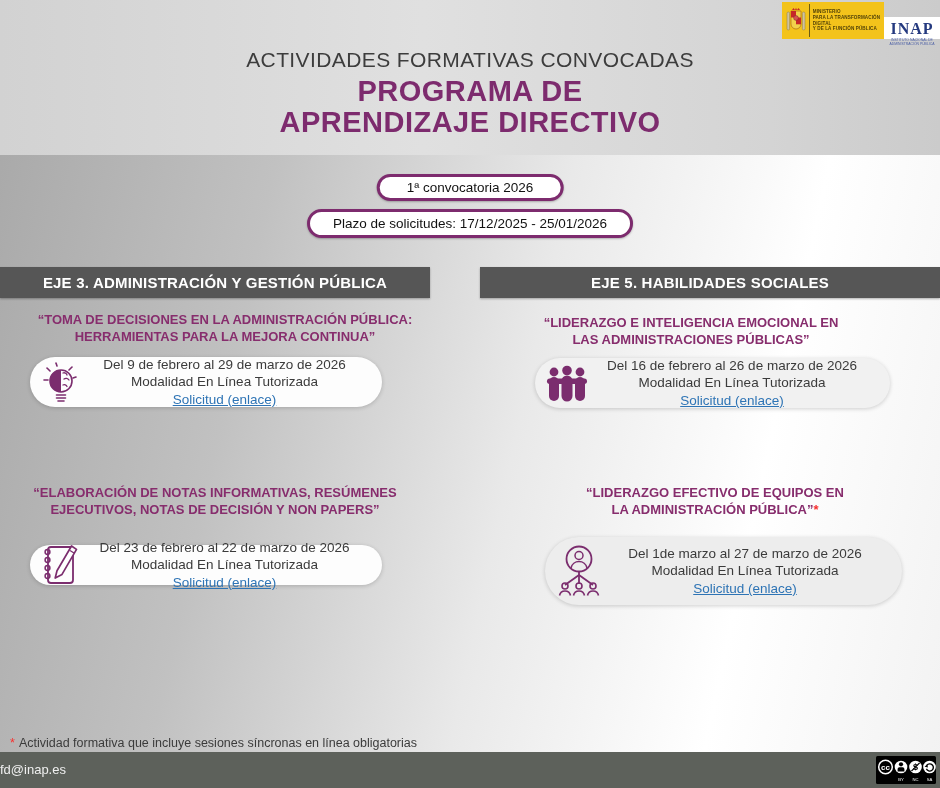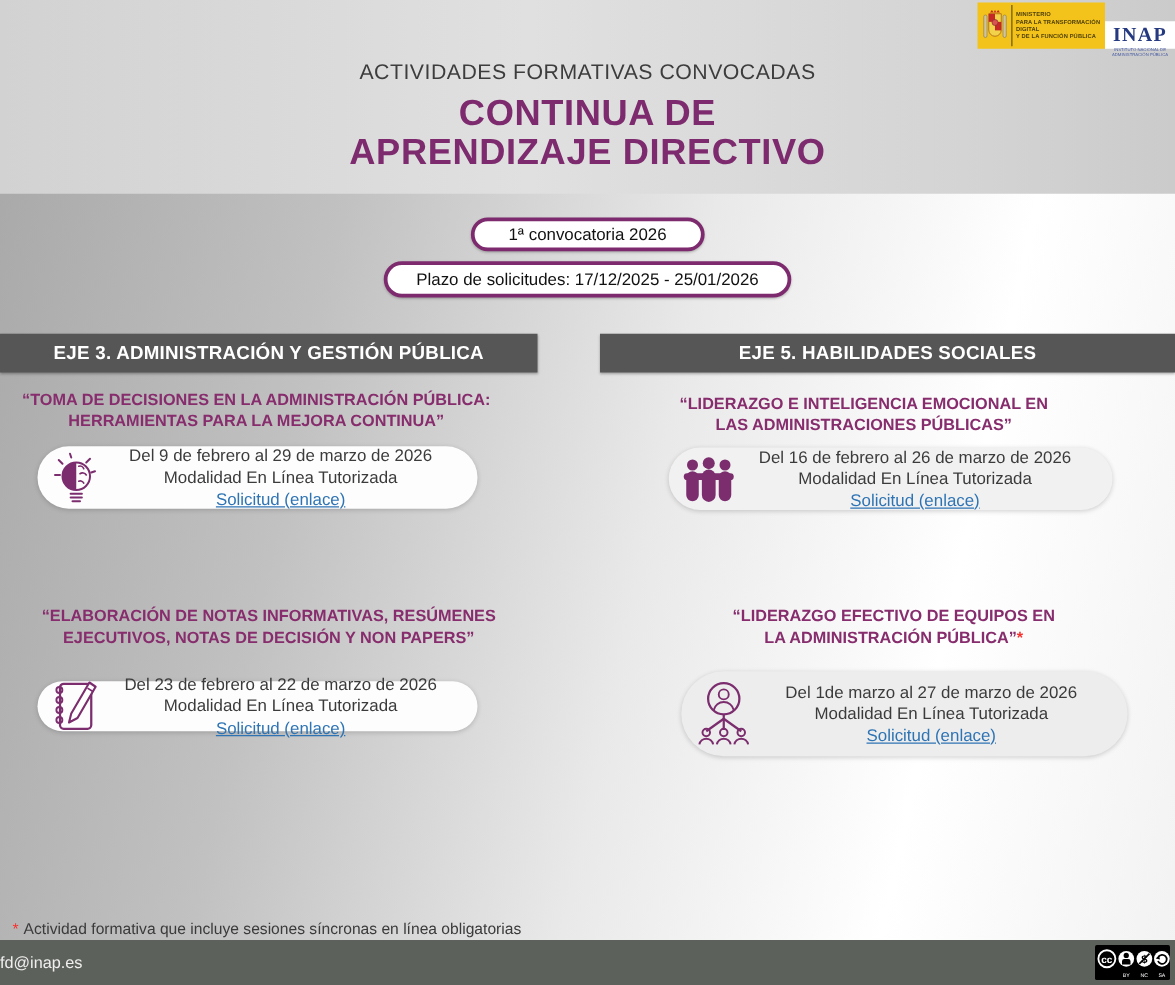--- a/index.html
+++ b/index.html
@@ -12,39 +12,39 @@
   .logo-bar{position:absolute;top:2px;right:0;height:37px;display:flex;}
   .ministry{width:102px;background:#f3c31b;display:flex;align-items:center;padding:2px 3px 2px 4px;box-sizing:border-box;}
   .coat{flex:none;margin-right:3px;}
   .min-divider{width:1px;background:#6d5c12;align-self:stretch;margin-right:3px;}
   .min-text{color:#514208;font-size:4.6px;line-height:5.6px;font-weight:bold;letter-spacing:0.1px;}
   .inap-box{width:56px;background:#ffffff;text-align:center;padding-top:4px;box-sizing:border-box;margin-top:15px;}
   .inap-acronym{font-family:"Liberation Serif",serif;font-weight:bold;font-size:16px;line-height:16px;color:#24397f;letter-spacing:1px;}
   .inap-sub{font-size:3.4px;line-height:4px;color:#4a5ea5;margin-top:1px;padding:0 2px;}
   
   .kicker{position:absolute;top:48px;left:0;width:940px;text-align:center;
-    font-size:17px;color:#3d3d3d;letter-spacing:0.4px;}
+    font-size:21px;color:#3d3d3d;letter-spacing:0.4px;}
   .main-title{position:absolute;top:76px;left:0;width:940px;text-align:center;
     font-size:29px;line-height:31px;font-weight:bold;color:#7d2b6e;letter-spacing:0.5px;}
   
   .pill{position:absolute;left:470px;transform:translateX(-50%);background:#ffffff;
     border:3px solid #7d2b6e;border-radius:999px;font-weight:normal;font-size:13.5px;color:#111;
     white-space:nowrap;box-shadow:0 1px 2px rgba(0,0,0,0.25);text-align:right;}
   .pill-conv{top:174px;padding:3px 27px;}
   .pill-plazo{top:209px;padding:4px 23px;}
   
   .col-header{position:absolute;top:267px;height:31px;background:#565656;color:#fff;
     font-weight:bold;font-size:15px;display:flex;align-items:center;justify-content:center;
     letter-spacing:0.2px;box-shadow:0 1px 2px rgba(0,0,0,0.3);}
   .col-header.left{left:0;width:430px;}
   .col-header.right{left:480px;width:460px;}
   
   .course-title{position:absolute;font-weight:bold;font-size:13px;line-height:17px;
     color:#872d6d;text-align:center;}
-  .ct-a1{left:0;width:410px;top:311px;}
+  .ct-a1{left:20px;width:410px;top:311px;}
   .ct-b1{left:471px;width:440px;top:314px;}
   .ct-a2{left:10px;width:410px;top:484px;}
   .ct-b2{left:495px;width:440px;top:484px;}
   .red{color:#f8302e;}
   .fn-star{margin-right:4px;}
   
   .card{position:absolute;border-radius:34px;display:flex;align-items:center;
     box-shadow:0 1px 4px rgba(0,0,0,0.18);}
   .card-a1{left:30px;top:357px;width:352px;height:50px;background:#fdfdfd;}
   .card-b1{left:535px;top:358px;width:355px;height:50px;background:#f1f1f1;}
@@ -87,21 +87,21 @@
     </div>
     <div class="inap-box">
       <div class="inap-acronym">INAP</div>
       <div class="inap-sub">INSTITUTO NACIONAL DE ADMINISTRACIÓN PÚBLICA</div>
     </div>
   </div>
 
   <div class="kicker">ACTIVIDADES FORMATIVAS CONVOCADAS</div>
 
   <div class="main-title">
-    <span>CONTINUA DE</span><br>
+    <span>PROGRAMA DE</span><br>
     <span>APRENDIZAJE DIRECTIVO</span>
   </div>
 
   <div class="pill pill-conv">1ª convocatoria 2026</div>
   <div class="pill pill-plazo">Plazo de solicitudes: 17/12/2025 - 25/01/2026</div>
 
   <div class="col-header left">EJE 3. ADMINISTRACIÓN Y GESTIÓN PÚBLICA</div>
   <div class="col-header right">EJE 5. HABILIDADES SOCIALES</div>
 
   <div class="course-title ct-a1">

